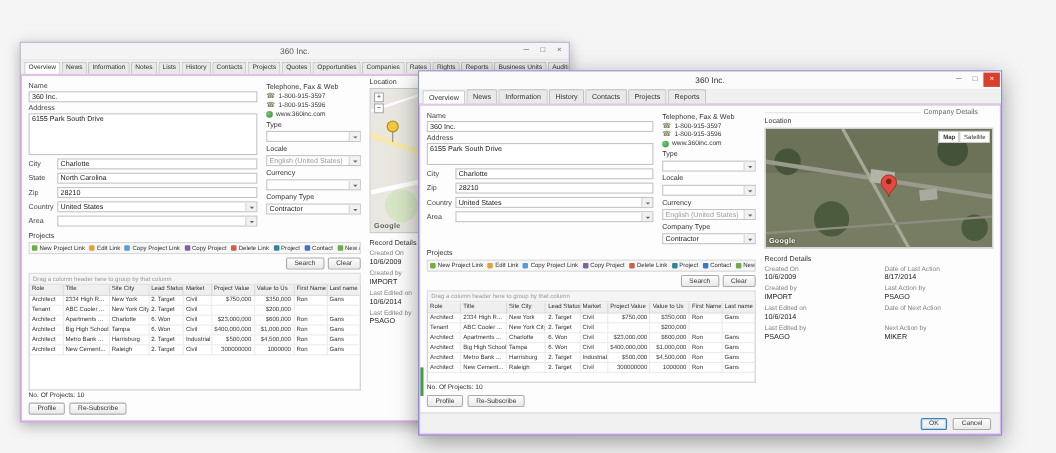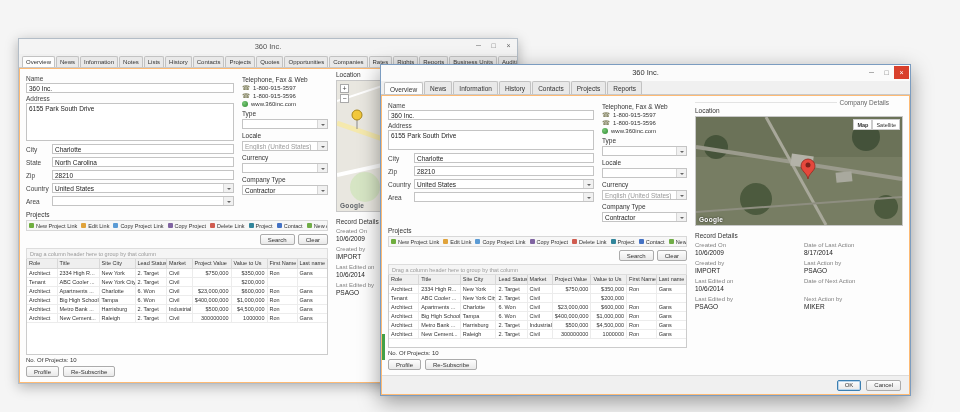--- a/index.html
+++ b/index.html
@@ -1,20 +1,20 @@
 <!DOCTYPE html>
 <html><head>
 <meta charset="utf-8">
 <style>
   *{margin:0;padding:0;box-sizing:border-box;}
   html,body{width:960px;height:412px;}
   body{background:#f5f5f5;font-family:"Liberation Sans",sans-serif;position:relative;overflow:hidden;color:#333;}
 
   
-  .window{position:absolute;background:#fdba74;box-shadow:0 3px 12px rgba(0,0,0,.28);}
+  .window{position:absolute;background:#f0abfc;box-shadow:0 3px 12px rgba(0,0,0,.28);}
   .win-back{left:18px;top:38px;width:500px;height:346px;border:1px solid #b3bdc7;z-index:1;}
   .win-front{left:380px;top:64px;width:531px;height:332px;border:1px solid #7b9cc0;box-shadow:0 6px 20px rgba(0,0,0,.38);z-index:2;}
   .titlebar{height:15px;position:relative;background:#f4f4f4;}
   .win-front .titlebar{height:16px;background:#fbfbfb;}
   .titlebar .title{position:absolute;left:0;right:0;top:0;bottom:0;text-align:center;font-size:7.5px;line-height:15px;color:#555;}
   .win-front .titlebar .title{line-height:16px;color:#333;}
   .controls{position:absolute;right:1px;top:1px;display:flex;}
   .ctrl{width:15px;height:12px;text-align:center;font-size:7px;line-height:12px;color:#666;}
   .win-front .ctrl{height:13px;line-height:13px;}
   .win-front .ctrl-close{background:#d9402c;color:#fff;}

